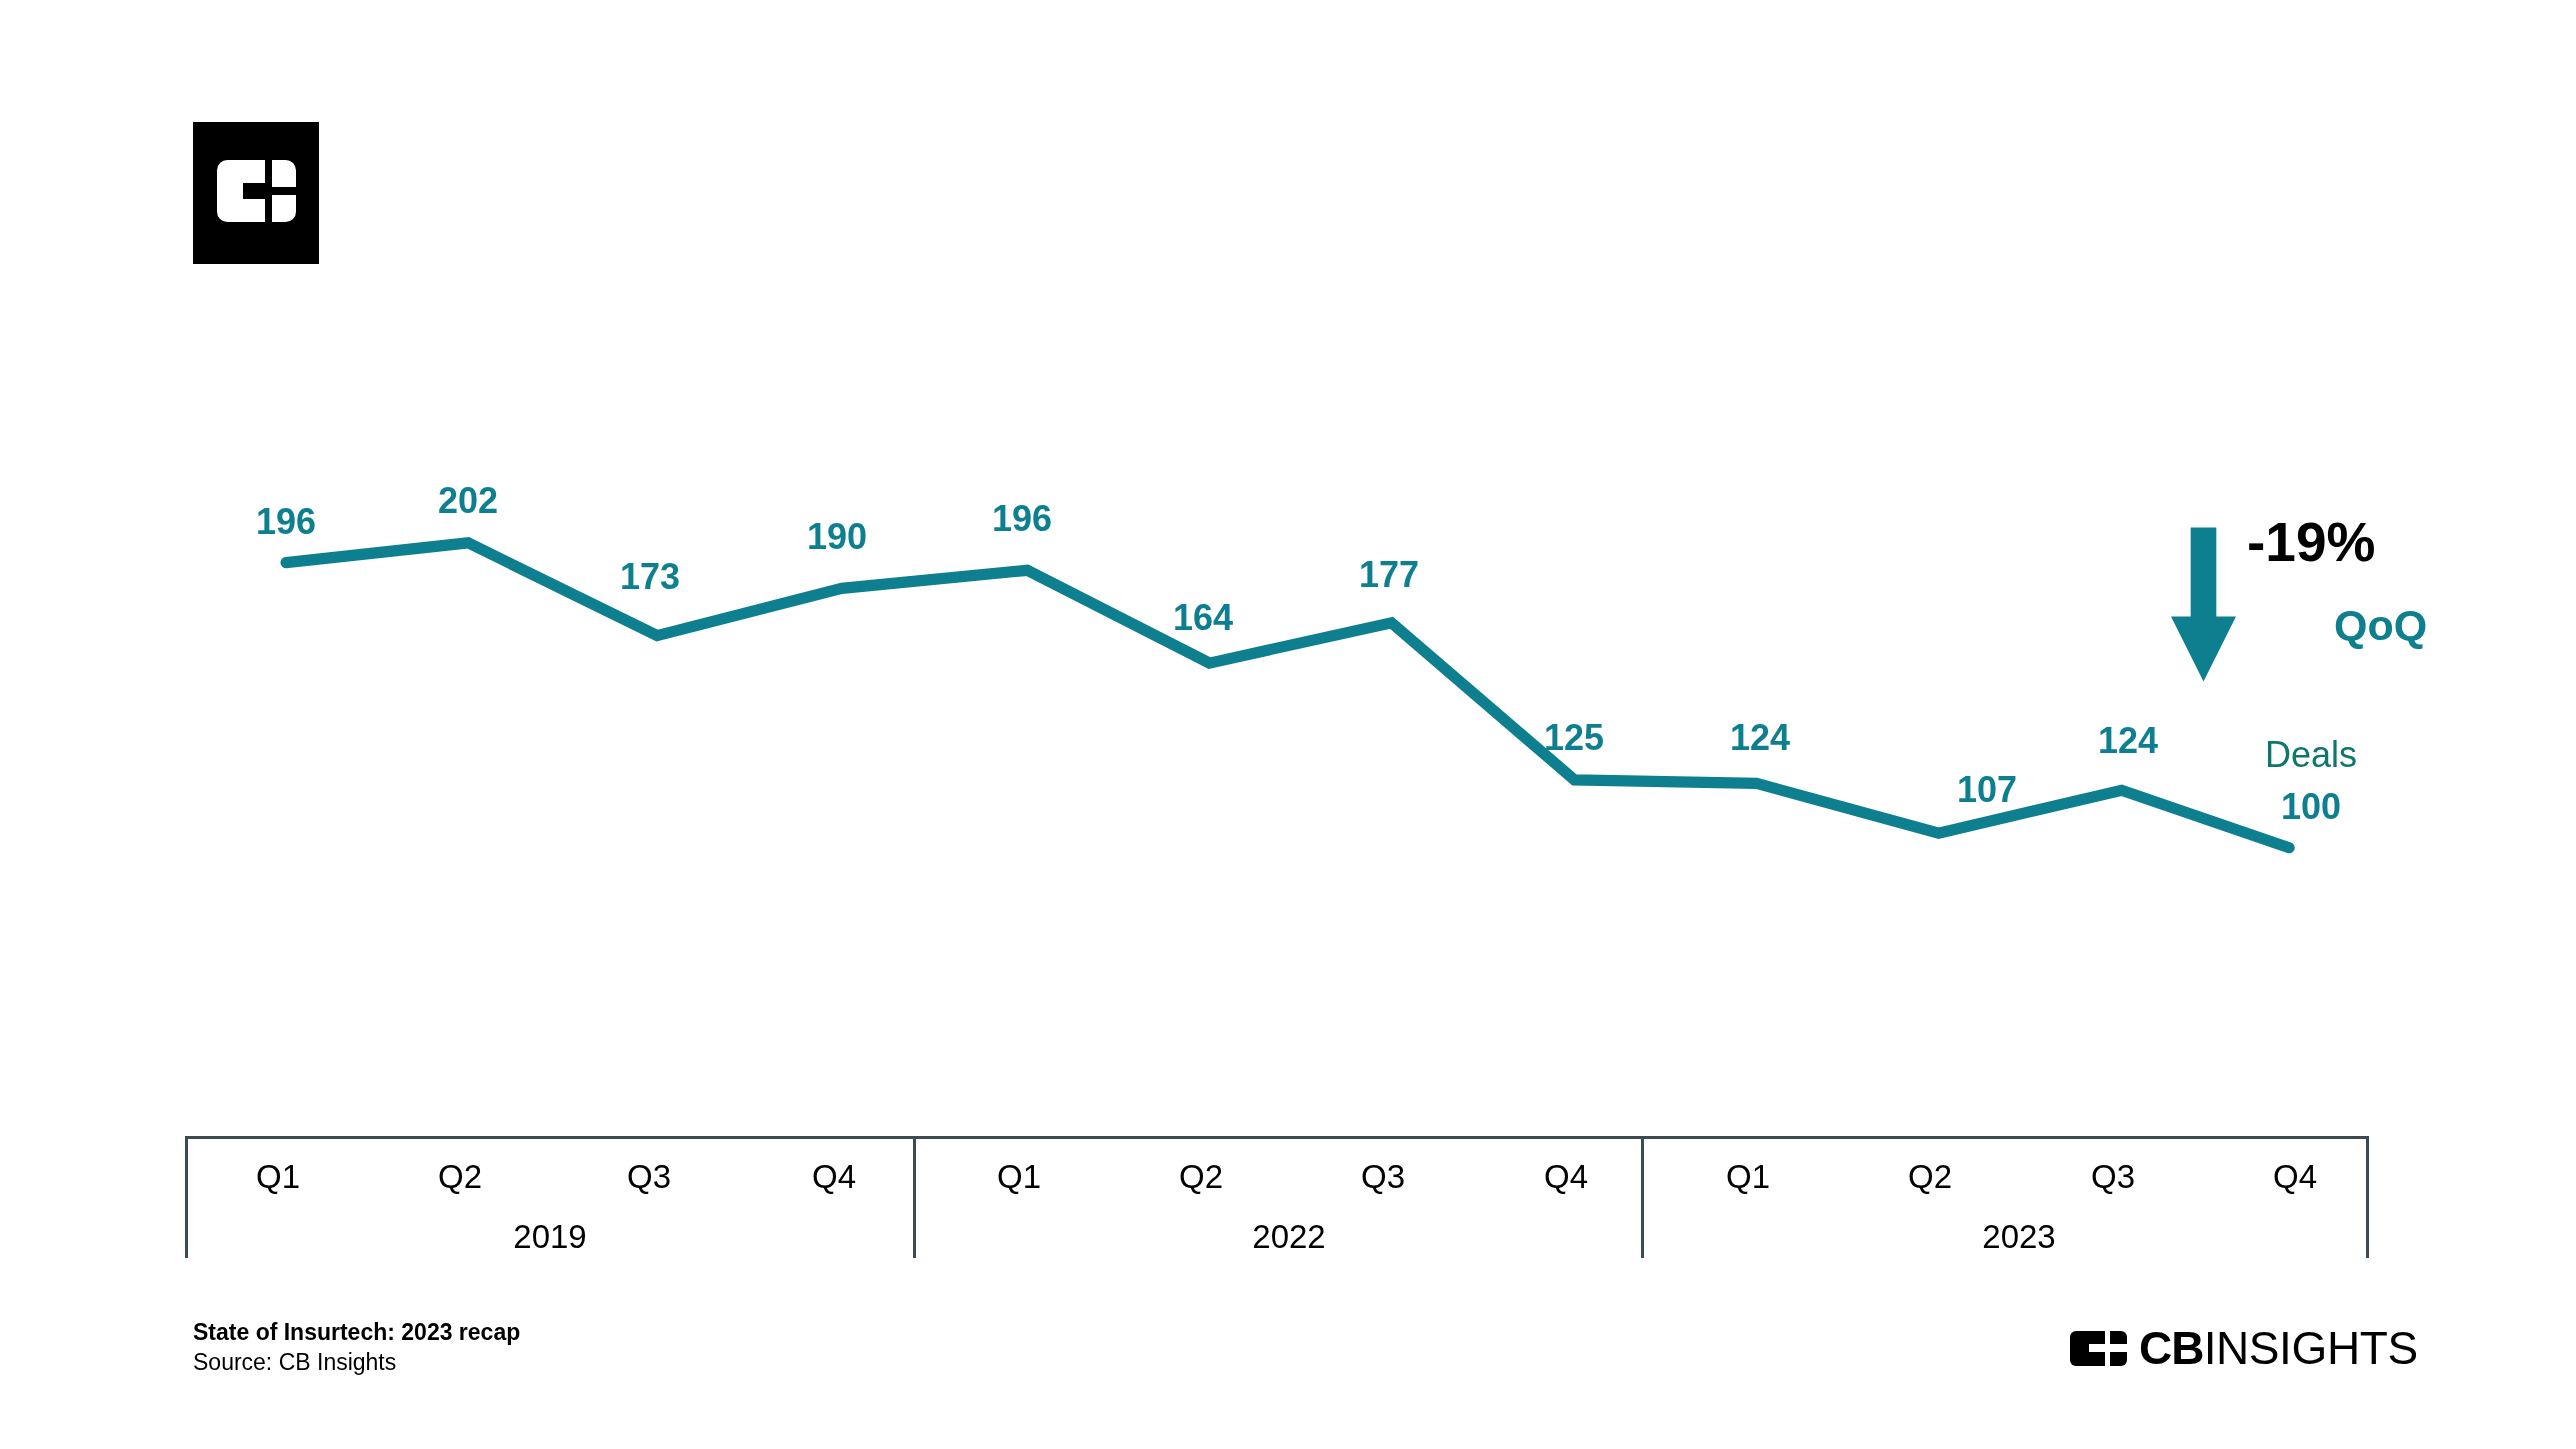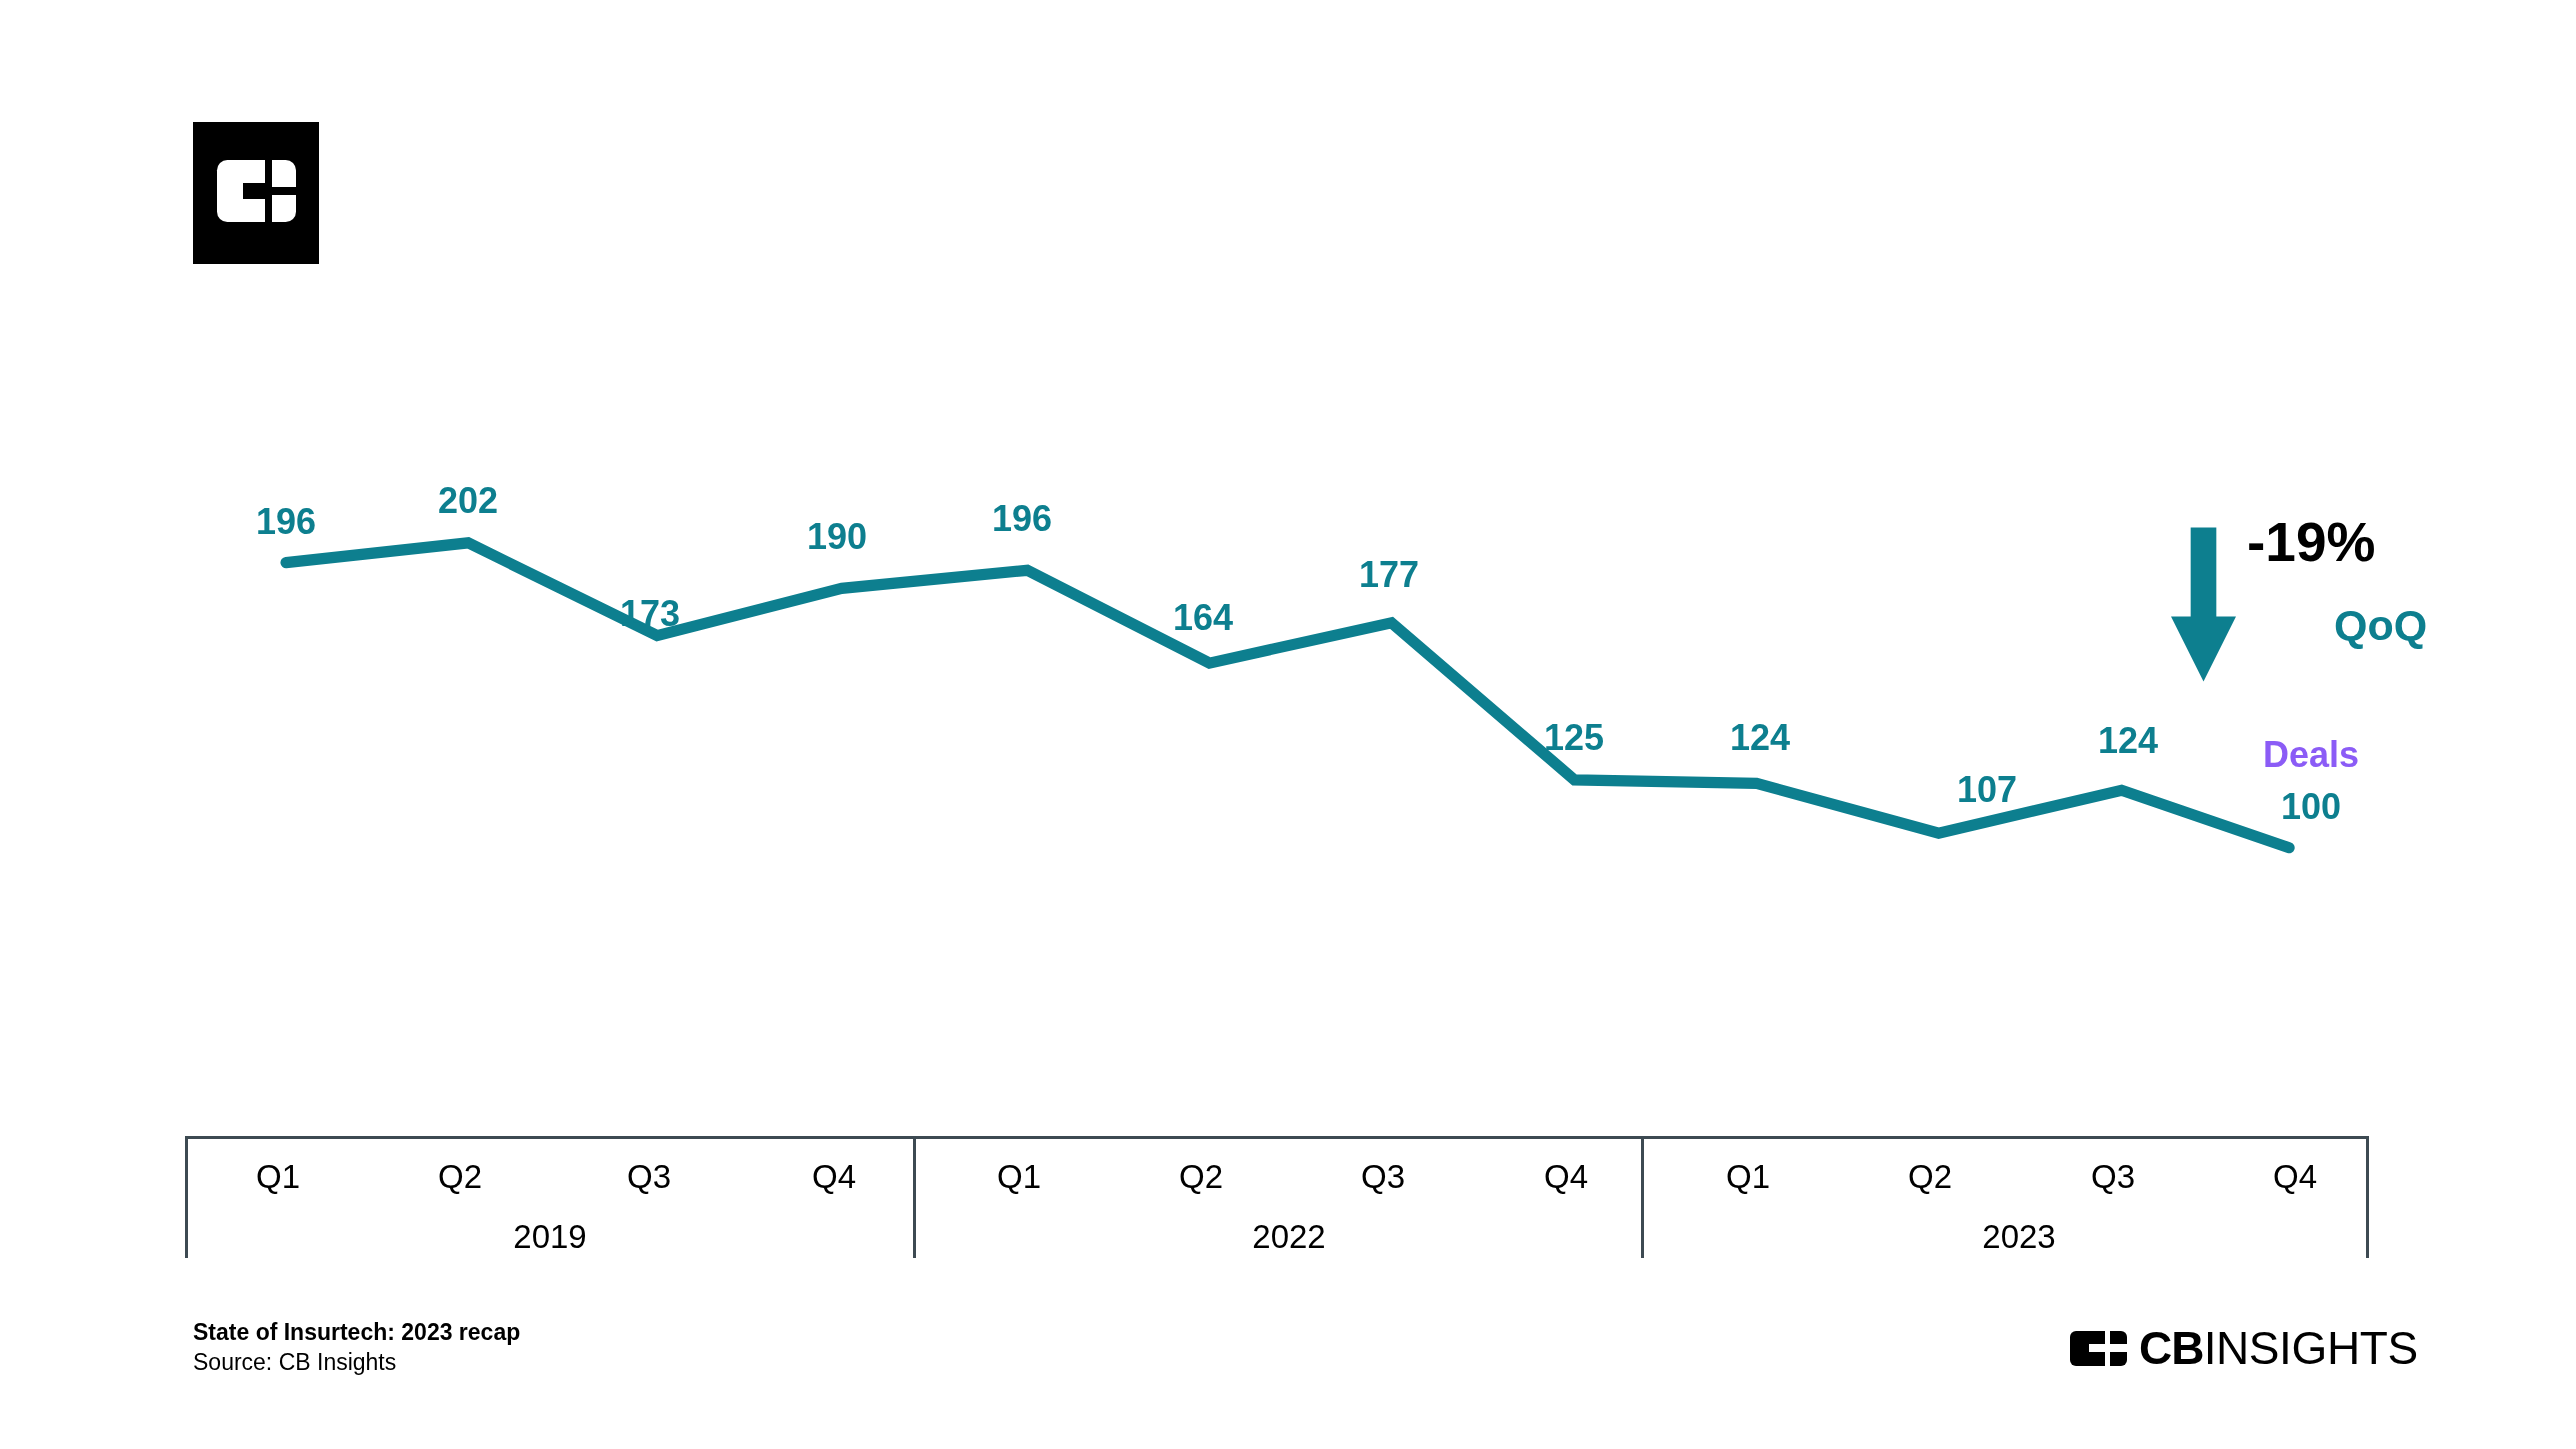--- a/index.html
+++ b/index.html
@@ -148,22 +148,22 @@
     color: #0d7f8f;
     line-height: 1;
     white-space: nowrap;
   }
 
   #series-name {
     position: absolute;
     left: 2311px;
     top: 734px;
     font-size: 36px;
-    font-weight: bold;
-    color: #8b5cf6;
+    font-weight: normal;
+    color: #0f766e;
     white-space: nowrap;
     transform: translateX(-50%);
   }
 
   
   #axis {
     position: absolute;
     left: 185px;
     top: 1136px;
     width: 2183px;
@@ -300,21 +300,21 @@
   </div>
 </div>
 
 <svg id="plot" viewBox="0 0 2999 1687" preserveAspectRatio="none" aria-hidden="true">
   <polyline id="series-line" fill="none" stroke="#0d7f8f" stroke-width="13" stroke-linecap="round" stroke-linejoin="miter" points="333,655 545,632 765,740 980,685 1196,664 1408,772 1620,725 1833,908 2045,912 2257,970 2470,920 2665,987"></polyline>
 </svg>
 
 <div>
   <div class="dlabel" style="left:286px;  top:501px;">196</div>
   <div class="dlabel" style="left:468px;  top:480px;">202</div>
-  <div class="dlabel" style="left:650px;  top:593px;text-align:center;">173</div>
+  <div class="dlabel" style="left:650px;  top:556px;text-align:center;">173</div>
   <div class="dlabel" style="left:837px;  top:516px;">190</div>
   <div class="dlabel" style="left:1022px; top:498px;">196</div>
   <div class="dlabel" style="left:1203px; top:597px;">164</div>
   <div class="dlabel" style="left:1389px; top:554px;">177</div>
   <div class="dlabel" style="left:1574px; top:717px;">125</div>
   <div class="dlabel" style="left:1760px; top:717px;">124</div>
   <div class="dlabel" style="left:1943px; top:769px;margin-left:44px;">107</div>
   <div class="dlabel" style="left:2128px; top:720px;">124</div>
   <div class="dlabel" style="left:2311px; top:786px;">100</div>
 </div>

